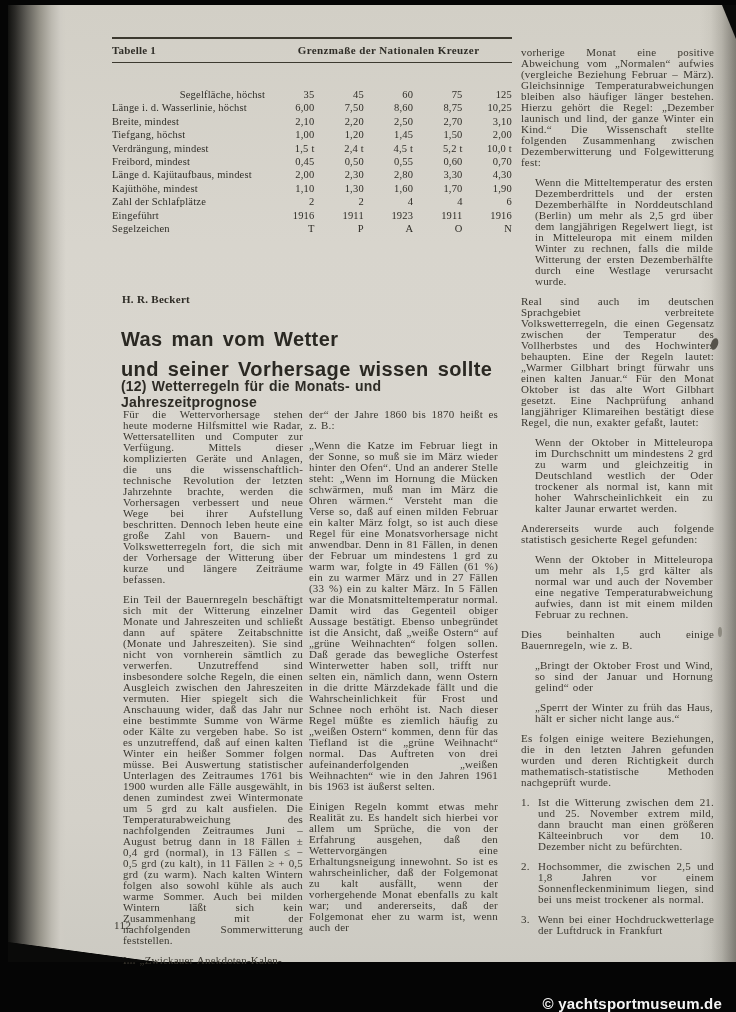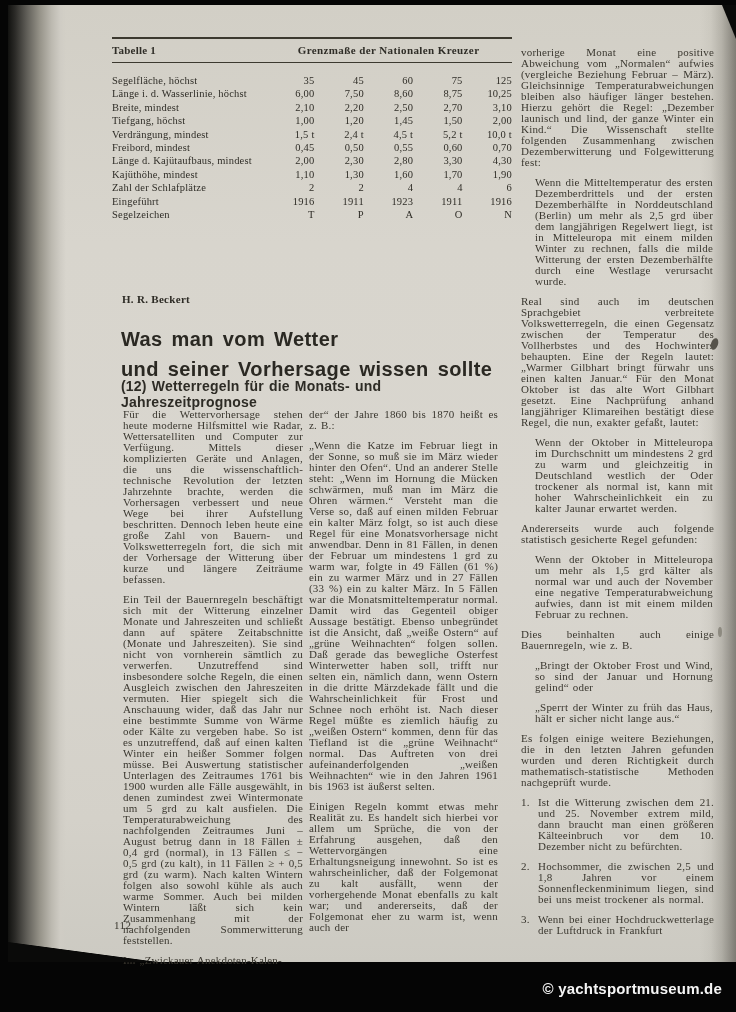--- a/index.html
+++ b/index.html
@@ -35,21 +35,21 @@
   
   .tablewrap{position:absolute;left:104px;top:32px;width:400px;color:#2f2d27;}
   table{border-collapse:collapse;width:100%;font-size:10.5px;letter-spacing:0.2px;}
   thead th{
     border-top:2px solid #3c392f;border-bottom:1.5px solid #3c392f;
     padding:5px 0 6px 0;font-size:11px;font-weight:bold;
   }
   thead th.tlabel{text-align:left;}
   thead th.ttitle{text-align:center;letter-spacing:0.4px;font-family:Liberation Serif, serif;}
   tbody td{padding:0;line-height:13.4px;vertical-align:bottom;}
-  tbody tr:first-child td{padding-top:11px;}
+  tbody tr:first-child td{padding-top:25px;text-align:right;}
   td.rl{text-align:left;width:152px;}
   td.rv{text-align:right;width:49px;}
 
   
   .author{position:absolute;left:114px;top:288px;font-weight:bold;font-size:11px;color:#2d2b25;letter-spacing:0.3px;}
   .title{
     position:absolute;left:113px;top:319px;margin:0;width:400px;
     font-family:"Liberation Sans", sans-serif;font-weight:bold;
     font-size:20px;line-height:30px;color:#2a2822;letter-spacing:0.4px;word-spacing:3px;
   }
@@ -70,21 +70,21 @@
   .col2{left:301px;top:404px;width:189px;}
   .col3{left:513px;top:42px;width:193px;}
   p.indent{margin-left:14px;margin-right:1px;}
   p.li{position:relative;padding-left:17px;}
   .li-num{position:absolute;left:0;top:0;}
   .pagenum{position:absolute;left:106px;top:914px;font-size:11px;color:#3a372f;letter-spacing:0.5px;}
 
   
   .bottombar{
     position:absolute;left:0;right:0;bottom:0;height:44px;background:#050505;
-    display:flex;align-items:flex-start;justify-content:flex-end;
+    display:flex;align-items:flex-end;justify-content:flex-end;
   }
   .watermark{
     font-family:"Liberation Sans", sans-serif;font-weight:bold;
     color:#f5f5f5;font-size:15px;letter-spacing:0.2px;margin-right:14px;padding-top:12px;
   }
 </style>
 </head>
 <body>
 
 <div class="page">

